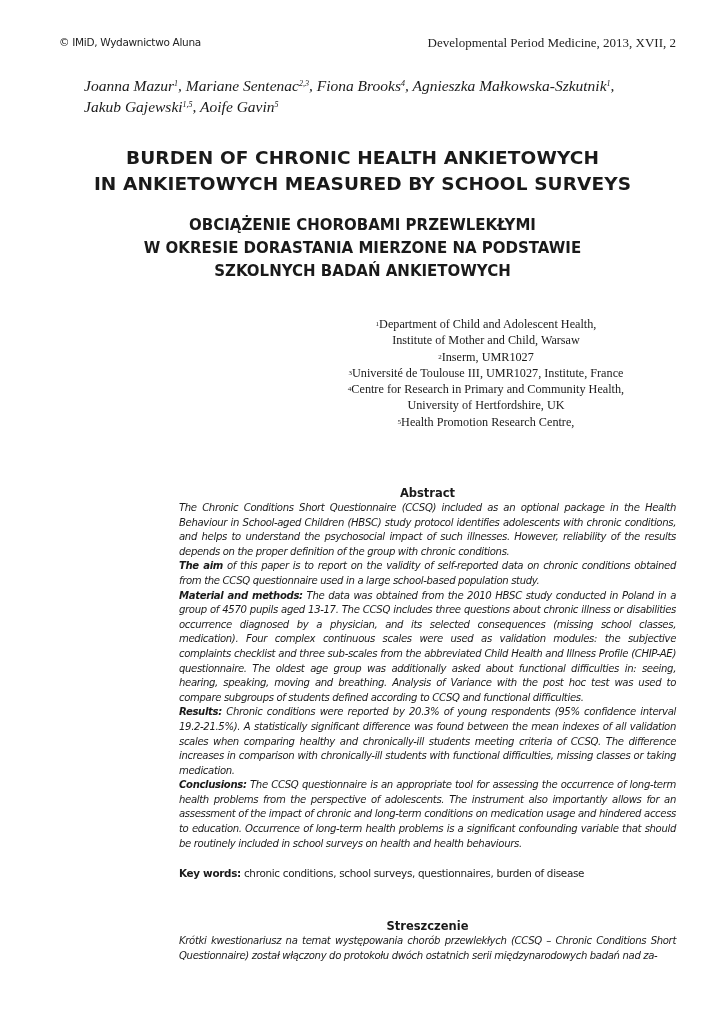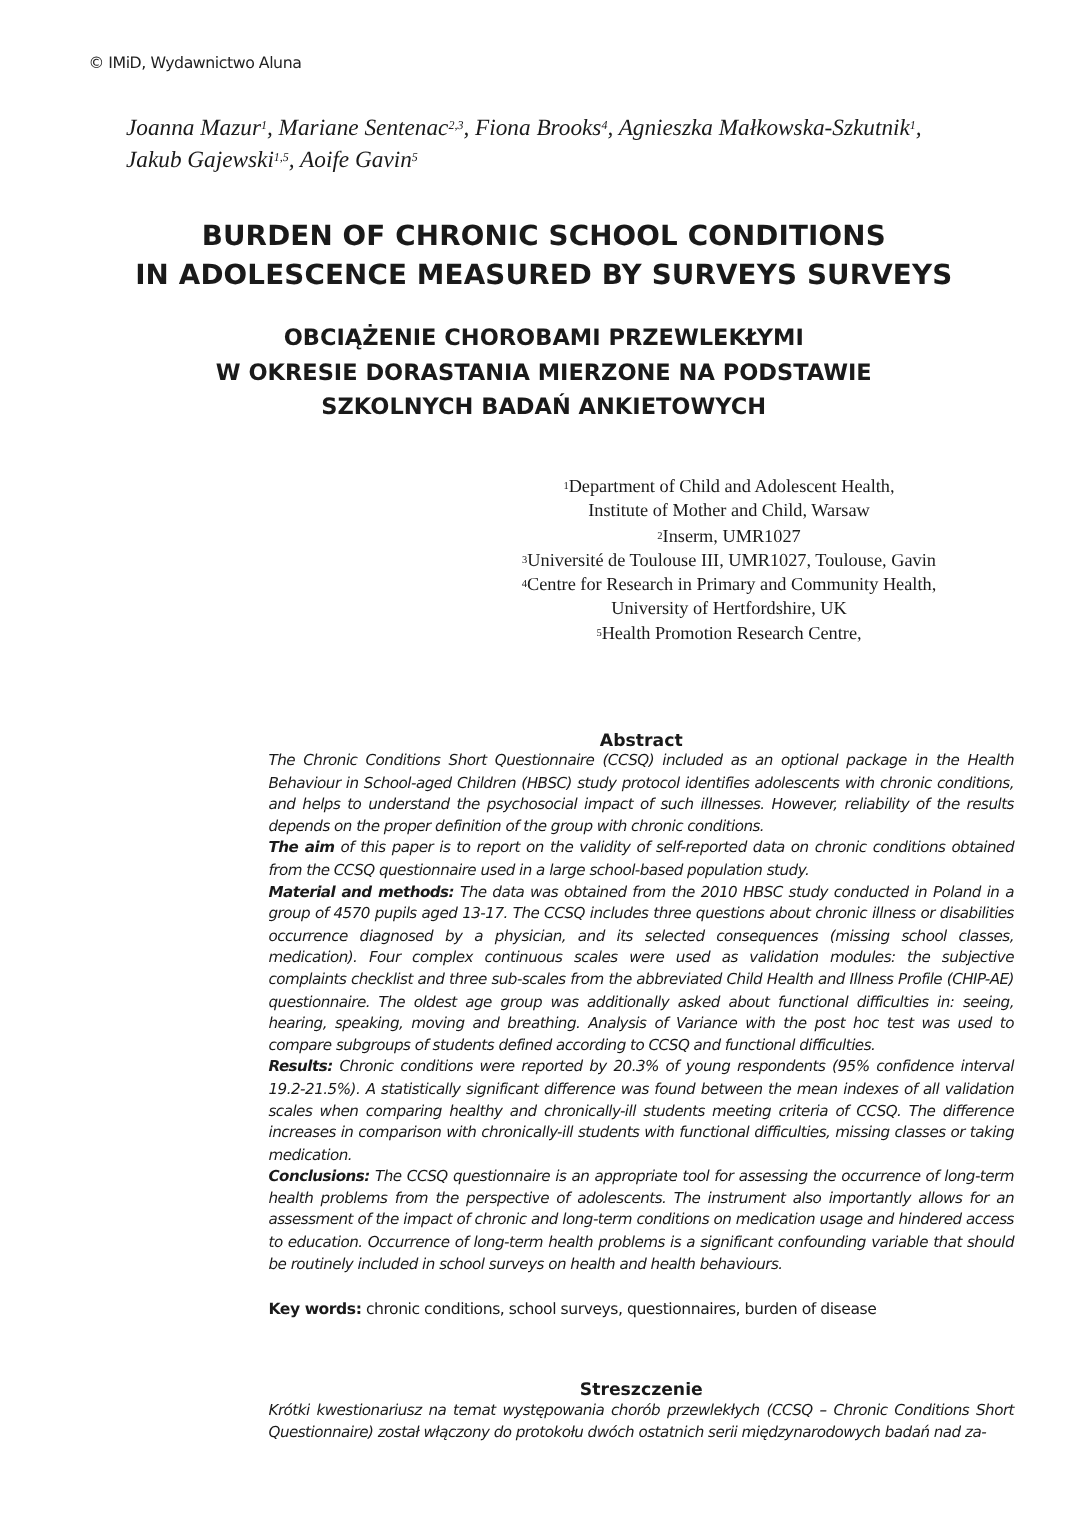--- a/index.html
+++ b/index.html
@@ -32,42 +32,43 @@
 
     .streszczenie { position: absolute; top: 919px; left: 179px; width: 497px; }
   </style>
 </head>
 <body>
 
 <div class="page">
 
   <div class="running-header">
     <span class="rh-left">© IMiD, Wydawnictwo Aluna</span>
+    <span class="rh-right">Developmental Period Medicine, 2013, XVII, 2</span>
   </div>
 
   <div class="authors">
     <span><span>Joanna Mazur</span><sup>1</sup><span>, </span></span><span><span>Mariane Sentenac</span><sup>2,3</sup><span>, </span></span><span><span>Fiona Brooks</span><sup>4</sup><span>, </span></span><span><span>Agnieszka Małkowska-Szkutnik</span><sup>1</sup><span>,</span></span><br><span><span>Jakub Gajewski</span><sup>1,5</sup><span>, </span></span><span><span>Aoife Gavin</span><sup>5</sup></span>
   </div>
 
   <h1 class="title-en" style="margin:0;">
-    <span class="title-line">BURDEN OF CHRONIC SCHOOL CONDITIONS</span>
-    <span class="title-line">IN ADOLESCENCE MEASURED BY SURVEYS SURVEYS</span>
+    <span class="title-line">BURDEN OF CHRONIC HEALTH ANKIETOWYCH</span>
+    <span class="title-line">IN ANKIETOWYCH MEASURED BY SCHOOL SURVEYS</span>
   </h1>
 
   <h2 class="title-pl" style="margin:0;">
     <span class="title-line">OBCIĄŻENIE CHOROBAMI PRZEWLEKŁYMI</span>
     <span class="title-line">W OKRESIE DORASTANIA MIERZONE NA PODSTAWIE</span>
     <span class="title-line">SZKOLNYCH BADAŃ ANKIETOWYCH</span>
   </h2>
 
   <div class="affiliations">
     <span class="aff-line"><sup>1</sup><span>Department of Child and Adolescent Health,</span></span>
     <span class="aff-line"><span>Institute of Mother and Child, Warsaw</span></span>
     <span class="aff-line"><sup>2</sup><span>Inserm, UMR1027</span></span>
-    <span class="aff-line"><sup>3</sup><span>Université de Toulouse III, UMR1027, Toulouse, Gavin</span></span>
+    <span class="aff-line"><sup>3</sup><span>Université de Toulouse III, UMR1027, Institute, France</span></span>
     <span class="aff-line"><sup>4</sup><span>Centre for Research in Primary and Community Health,</span></span>
     <span class="aff-line"><span>University of Hertfordshire, UK</span></span>
     <span class="aff-line"><sup>5</sup><span>Health Promotion Research Centre,</span></span>
   </div>
 
   <div class="abstract">
     <span class="section-heading">Abstract</span>
     <div class="abstract-body">
       <p>The Chronic Conditions Short Questionnaire (CCSQ) included as an optional package in the Health Behaviour in School-aged Children (HBSC) study protocol identifies adolescents with chronic conditions, and helps to understand the psychosocial impact of such illnesses. However, reliability of the results depends on the proper definition of the group with chronic conditions.</p>
       <p><b>The aim</b><span> of this paper is to report on the validity of self-reported data on chronic conditions obtained from the CCSQ questionnaire used in a large school-based population study.</span></p>

